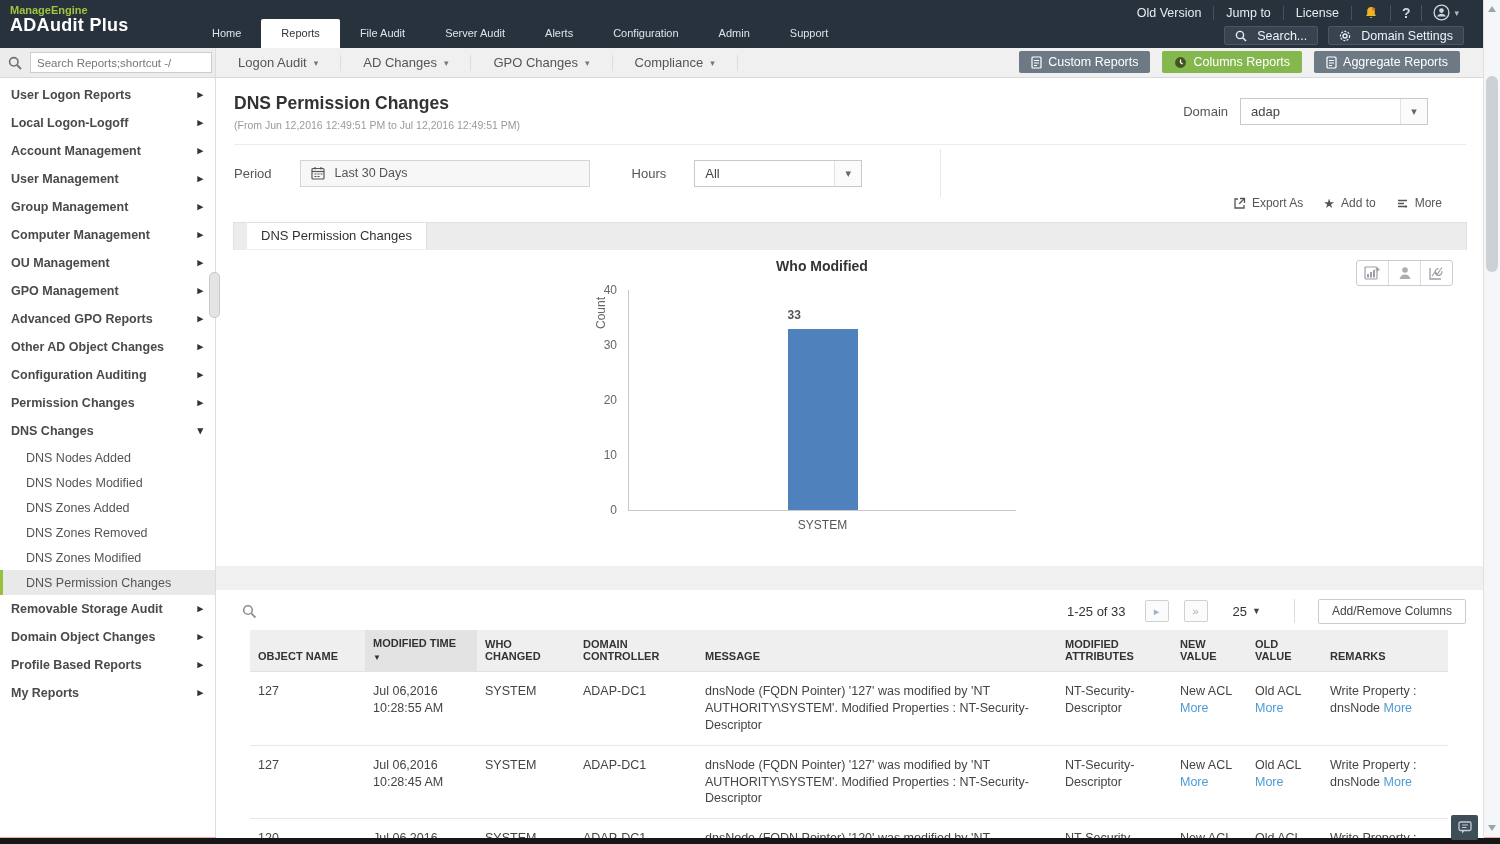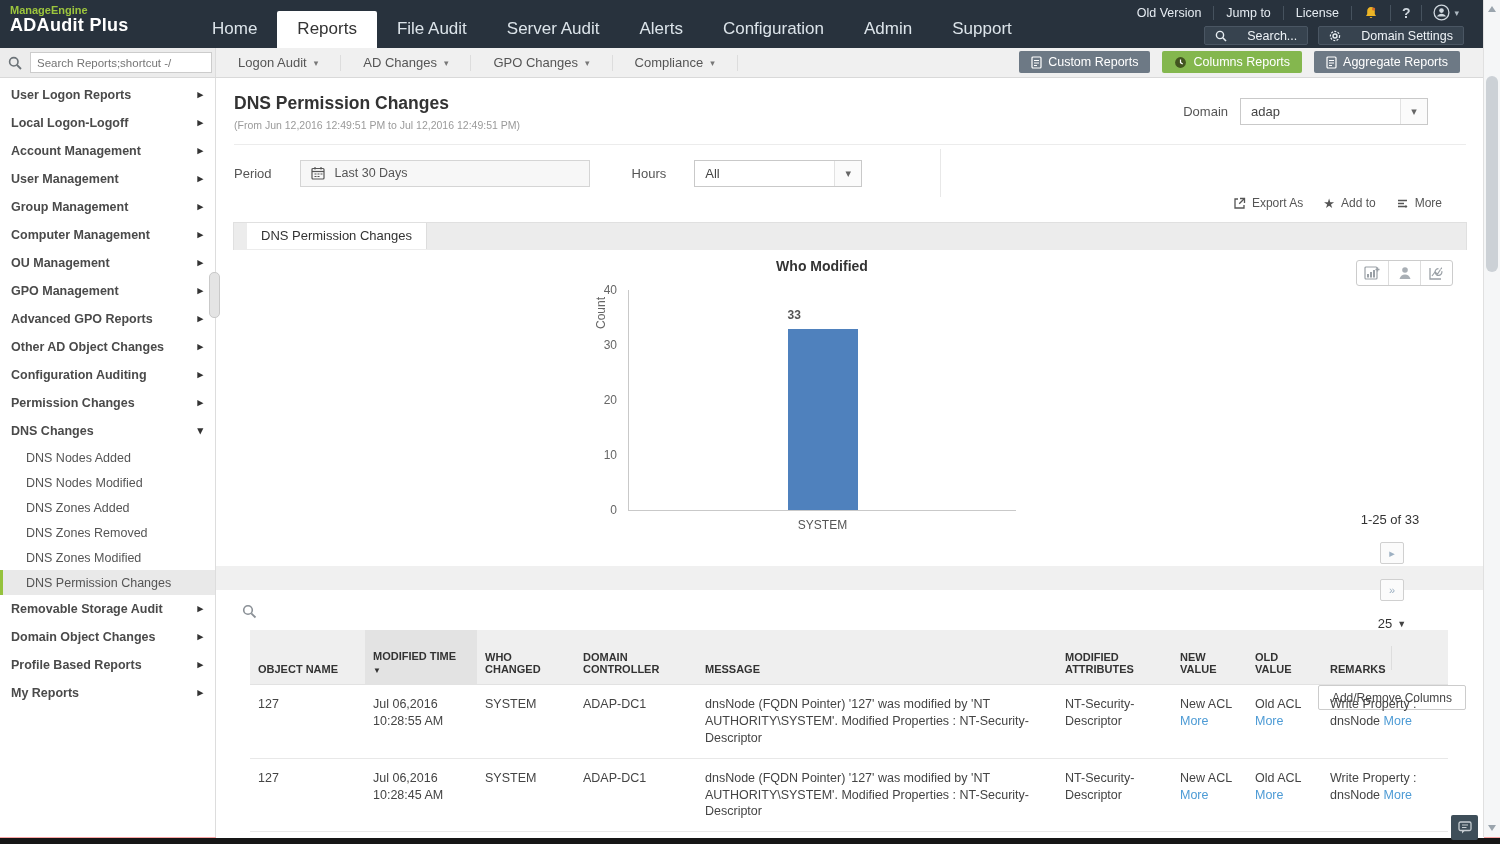--- a/index.html
+++ b/index.html
@@ -5,31 +5,31 @@
   html,body{margin:0;padding:0;background:#222;}
   .screen{position:relative;width:1500px;height:844px;background:#fca5a5;overflow:hidden;
           font-family:"Liberation Sans",sans-serif;-webkit-font-smoothing:antialiased;}
 
   
   .topbar{position:absolute;top:0;left:0;width:100%;height:48px;background:#28323d;z-index:5;}
   .brand{position:absolute;left:10px;top:4px;line-height:1.1;cursor:pointer;}
   .brand .me{color:#9cc53d;font-size:11px;font-weight:bold;}
   .brand .app{color:#fff;font-size:18px;font-weight:bold;letter-spacing:.3px;}
   .mainnav{position:absolute;left:192px;bottom:0;display:flex;}
-  .nav-item{color:#dce4ea;font-size:17px;padding:8px 20px 9px;cursor:pointer;white-space:nowrap;}
+  .nav-item{color:#dce4ea;font-size:11px;padding:8px 20px 9px;cursor:pointer;white-space:nowrap;}
   .nav-item.active{background:#fff;color:#333;border-radius:2px 2px 0 0;}
   .top-utility{position:absolute;right:30px;top:4px;display:flex;align-items:center;color:#dfe6ec;font-size:12.5px;}
   .util-link{padding:0 12px;border-right:1px solid #46525e;color:#e6ecf2;cursor:pointer;text-decoration:none;}
   .util-iconbox{padding:0 11px;border-right:1px solid #46525e;display:flex;align-items:center;cursor:pointer;}
   .util-iconbox.last{border-right:none;}
   .qmark{color:#cfd7de;font-size:14px;font-weight:bold;}
   .user-caret{color:#aeb9c2;font-size:9px;margin-left:4px;}
   .top-buttons{position:absolute;right:36px;top:26px;display:flex;gap:10px;}
   .top-btn{background:#37434f;border:1px solid #4a5663;color:#eef3f7;font-size:12.5px;height:19px;
-           padding:0 10px;border-radius:2px;display:flex;align-items:center;gap:20px;cursor:pointer;}
+           padding:0 10px;border-radius:2px;display:flex;align-items:center;gap:10px;cursor:pointer;}
 
   
   .subheader{position:absolute;top:48px;left:0;width:100%;height:29px;background:#f0f0f0;
              border-bottom:1px solid #d9d9d9;z-index:4;}
   .search-box{position:absolute;left:0;top:0;width:215px;height:29px;border-right:1px solid #ddd;
               display:flex;align-items:center;background:#ececec;}
   .search-icon-pad{width:30px;display:flex;justify-content:center;cursor:pointer;}
   .search-input{width:168px;height:19px;border:1px solid #ccc;background:#fff;font-size:11.5px;color:#666;
                 padding:0 6px;outline:none;font-family:"Liberation Sans",sans-serif;}
   .report-menus{position:absolute;left:216px;top:0;display:flex;height:29px;align-items:center;}
@@ -100,34 +100,34 @@
   .bar-label{position:absolute;bottom:100%;margin-bottom:7px;width:100%;text-align:left;
              font-size:12px;font-weight:bold;color:#555;}
   .xcat{position:absolute;top:100%;margin-top:8px;left:50%;transform:translateX(-50%);
         font-size:12px;color:#555;}
 
   .section-gap{position:absolute;left:0;right:0;top:488px;height:24px;background:#f0f0f0;}
 
   
   .table-panel{position:absolute;left:0;right:0;top:512px;bottom:-400px;background:#fff;padding:0 18px;}
   .table-toolbar{height:38px;display:flex;align-items:center;margin-top:2px;}
-  .tt-right{margin-left:auto;display:flex;align-items:center;gap:15px;flex-direction:column;}
+  .tt-right{margin-left:auto;display:flex;align-items:center;gap:15px;}
   .range-text{font-size:13px;color:#333;margin-right:4px;}
   .pg-btn{width:22px;height:20px;border:1px solid #d0d0d0;background:#fbfbfb;color:#9db0c2;
           font-size:11px;display:flex;align-items:center;justify-content:center;border-radius:2px;cursor:pointer;}
   .page-size{font-size:13px;color:#333;display:flex;gap:5px;align-items:center;margin:0 10px;cursor:pointer;}
   .page-size .caret{font-size:9px;color:#444;}
   .tt-sep{height:24px;border-left:1px solid #ddd;margin:0 8px;}
   .addrem{height:25px;border:1px solid #ccc;background:#fff;font-size:12px;color:#444;padding:0 13px;
           border-radius:2px;cursor:pointer;font-family:"Liberation Sans",sans-serif;}
 
   table.report{width:1198px;margin-left:16px;border-collapse:collapse;table-layout:fixed;
                font-size:12.5px;color:#444;}
   table.report th{background:#efefef;font-size:11px;font-weight:bold;color:#333;text-align:left;
-                  vertical-align:bottom;padding:20px 8px 9px;}
+                  vertical-align:bottom;padding:7px 8px 9px;}
   table.report th.sorted{background:#e3e3e3;cursor:pointer;}
   .sort-caret{display:block;font-size:8px;color:#333;margin-top:4px;}
   table.report td{padding:11px 8px;vertical-align:top;border-top:1px solid #e8e8e8;line-height:1.35;}
   table.report tbody tr:first-child td{border-top:1px solid #e2e2e2;}
   a.more{color:#4d9bd5;text-decoration:none;cursor:pointer;}
 
   
   .vscroll{position:absolute;right:0;top:0;width:16px;bottom:7px;background:#f5f6f7;border-left:1px solid #e0e0e0;z-index:8;}
   .vs-up,.vs-down{position:absolute;left:4px;width:0;height:0;border-left:4px solid transparent;
                   border-right:4px solid transparent;cursor:pointer;}

